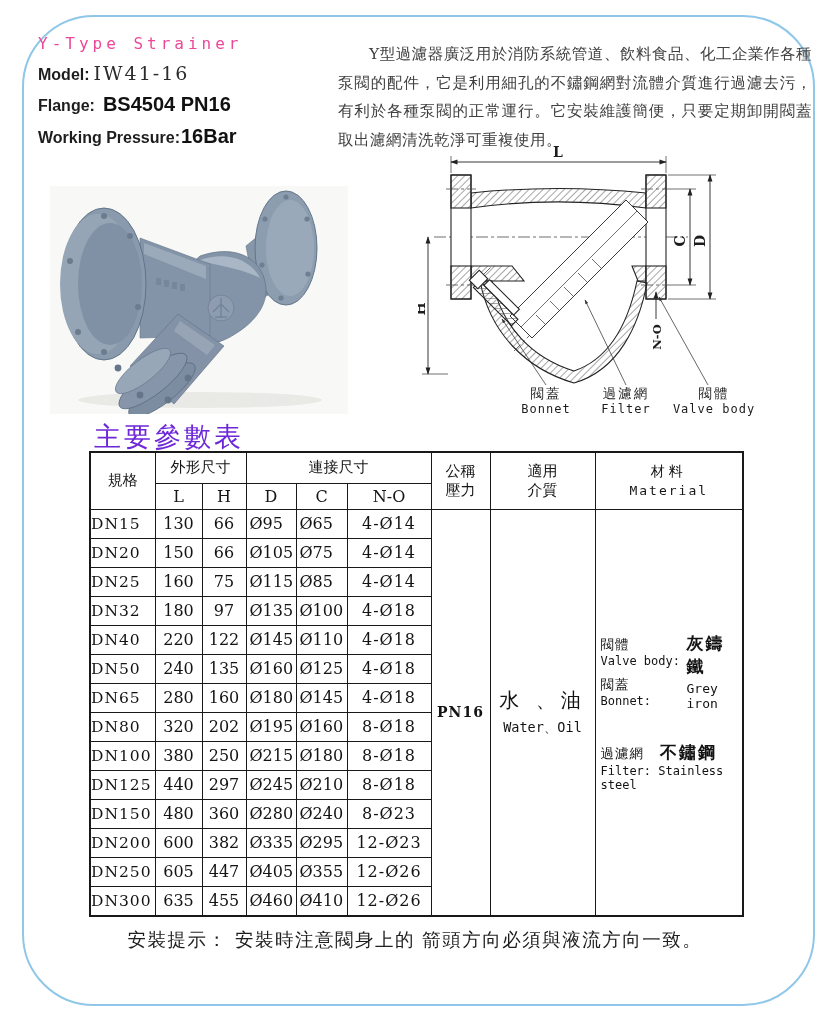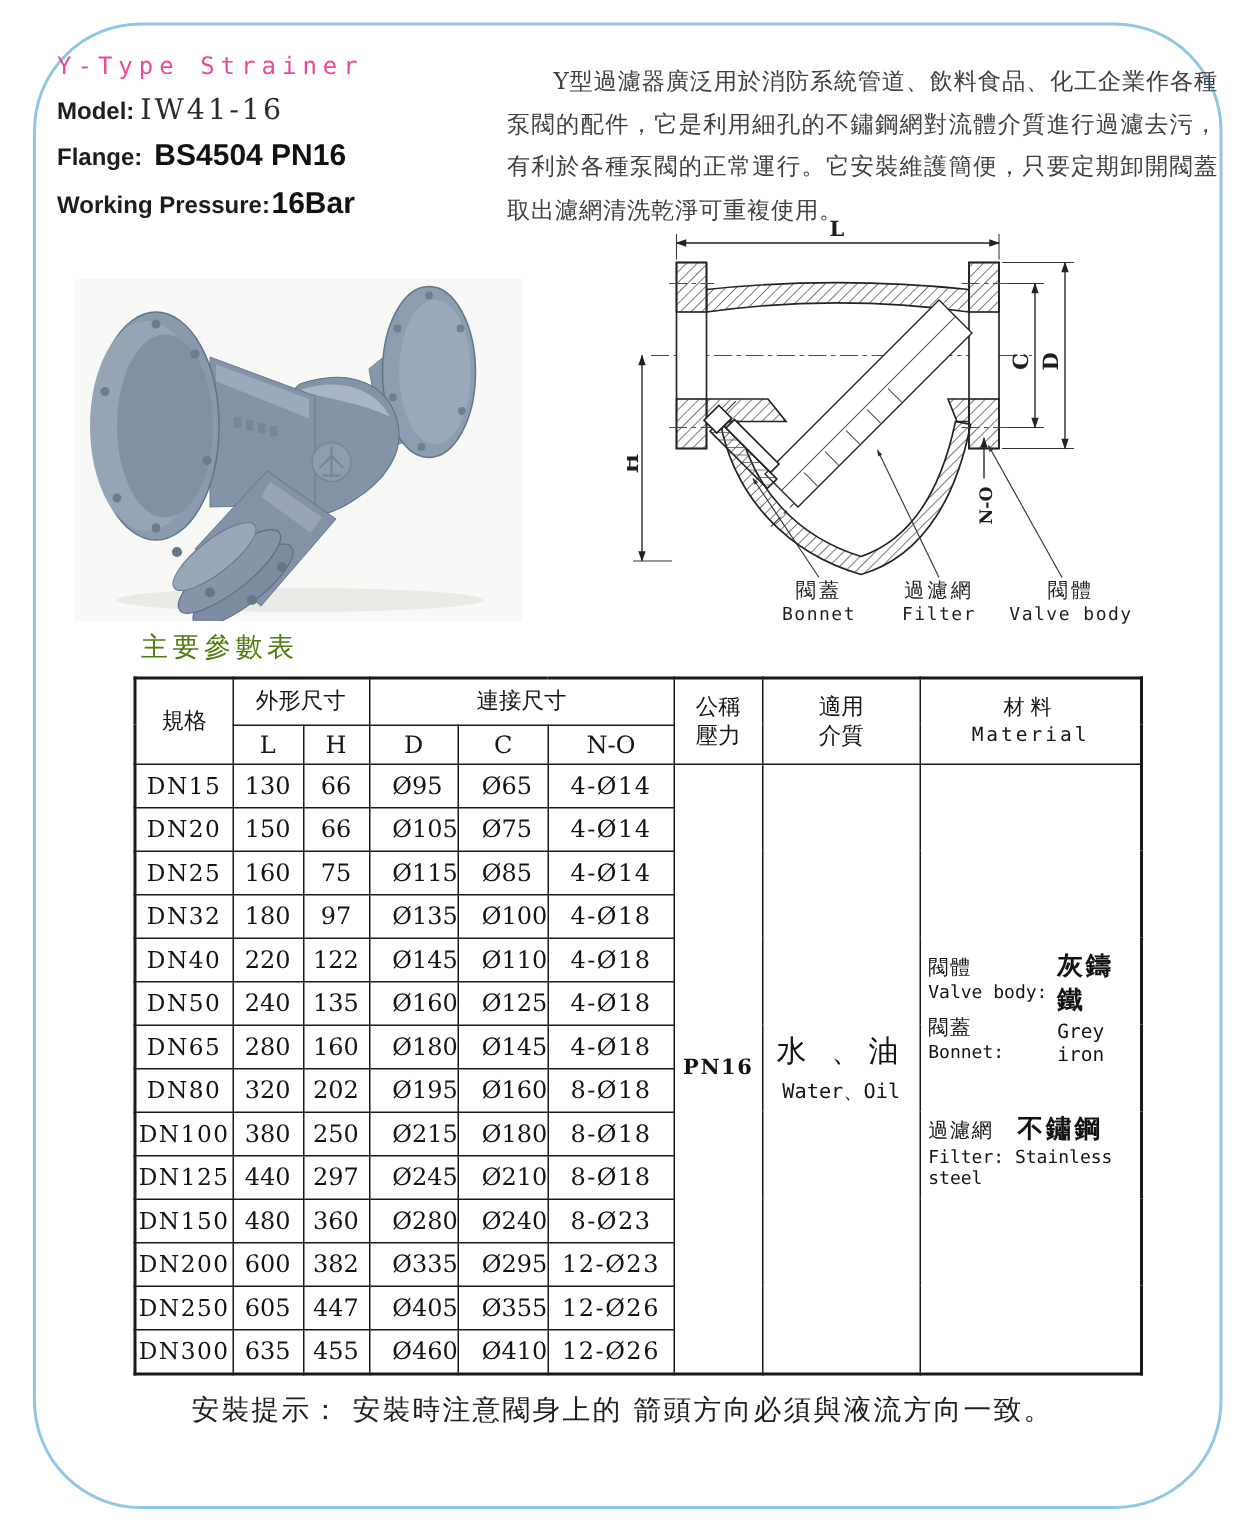--- a/index.html
+++ b/index.html
@@ -47,44 +47,44 @@
   .dimE { stroke:#222222; stroke-width:0.9; fill:none; marker-end:url(#arw); }
   .leader { stroke:#333333; stroke-width:0.75; fill:none; marker-end:url(#arwS); }
   .dimtext { font-family:"DejaVu Serif", serif; font-size:14px; font-weight:bold; fill:#1d1d1d; text-anchor:middle; }
   .dimtext-s { font-family:"DejaVu Serif", serif; font-size:11.5px; font-weight:bold; fill:#1d1d1d; text-anchor:middle; }
   .lblzh { font-family:"DejaVu Serif", serif; font-size:13.5px; fill:#1d1d1d; text-anchor:middle; letter-spacing:2px; }
   .lblen { font-family:"DejaVu Sans Mono", monospace; font-size:12px; fill:#1d1d1d; text-anchor:middle; letter-spacing:1px; }
 
   
   .table-title {
     position:absolute; left:94px; top:419px;
-    font-size:18px; letter-spacing:3px; font-weight:500; color:#4d7c0f; margin:0;
+    font-size:27px; letter-spacing:3px; font-weight:500; color:#6d28d9; margin:0;
   }
   table.spec-table {
     position:absolute; left:89px; top:451px;
     border-collapse:collapse; table-layout:fixed;
     border:2px solid #191919; background:#fff;
   }
   .spec-table th, .spec-table td { border:1px solid #191919; padding:0; }
   .spec-table col.c-spec{width:65px} .spec-table col.c-l{width:47px}
   .spec-table col.c-h{width:44px}   .spec-table col.c-d{width:50px}
   .spec-table col.c-c{width:51px}   .spec-table col.c-no{width:84px}
   .spec-table col.c-p{width:59px}   .spec-table col.c-m{width:105px}
   .spec-table col.c-mat{width:148px}
   thead th { font-weight:normal; font-size:15px; color:#161616; }
   thead tr.hr1 { height:31px; }
   thead tr.hr2 { height:26px; }
   .th-letter { font-size:16px; }
   .th-narrow span { display:inline-block; width:34px; line-height:19px; }
   .th-mat-zh { display:block; font-size:14px; letter-spacing:4px; }
   .th-mat-en { display:block; font-family:"DejaVu Sans Mono", monospace; font-size:13px; letter-spacing:2px; margin-top:2px; }
   tbody td { height:28px; font-size:16px; color:#131313; }
-  td.col-spec { text-align:center; font-size:15.5px; letter-spacing:1px;margin-top:44px; }
+  td.col-spec { font-size:15.5px; letter-spacing:1px;margin-top:44px; }
   td.col-l, td.col-h { text-align:center; }
-  td.col-d, td.col-c { text-align:left; padding-left:15px; }
+  td.col-d, td.col-c { text-align:left; padding-left:3px; }
   td.col-no { text-align:center; letter-spacing:1px; }
   td.col-pressure { text-align:center; font-size:14px; letter-spacing:1px; vertical-align:middle;font-weight:bold; }
   td.col-medium { text-align:center; vertical-align:middle; }
   .medium-zh { font-size:20px; letter-spacing:5px; }
   .medium-en { font-family:"DejaVu Sans Mono", monospace; font-size:13.5px; margin-top:5px; }
   td.col-material { vertical-align:middle; padding:0 5px; }
   .mat-g1 { display:flex; align-items:center; }
   .mat-left { text-align:left; min-width:82px; }
   .mat-right { text-align:left; margin-left:4px; }
   .mat-zh { font-size:13.5px; letter-spacing:1px; }

